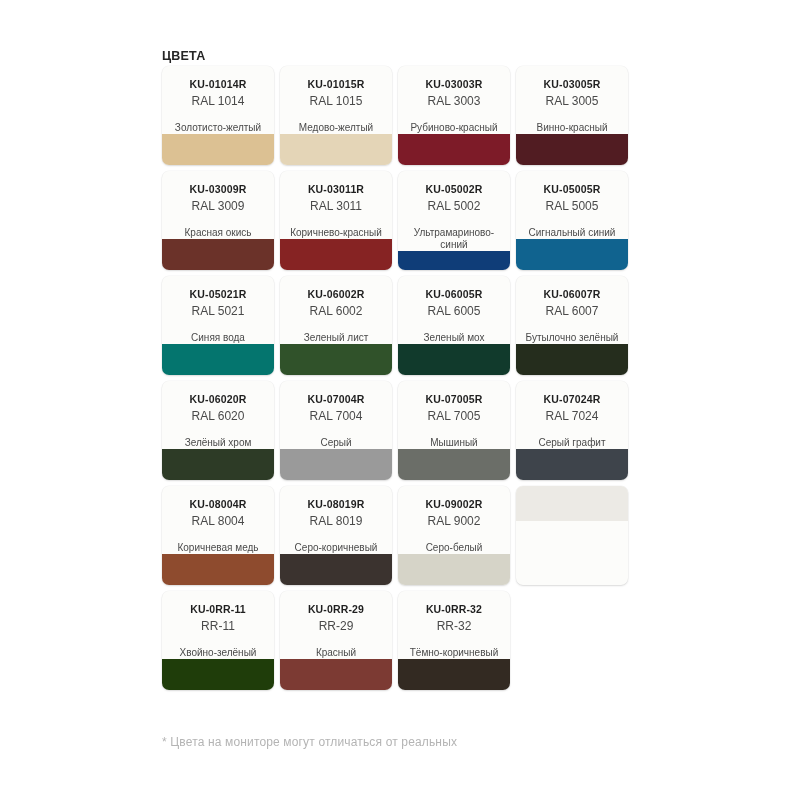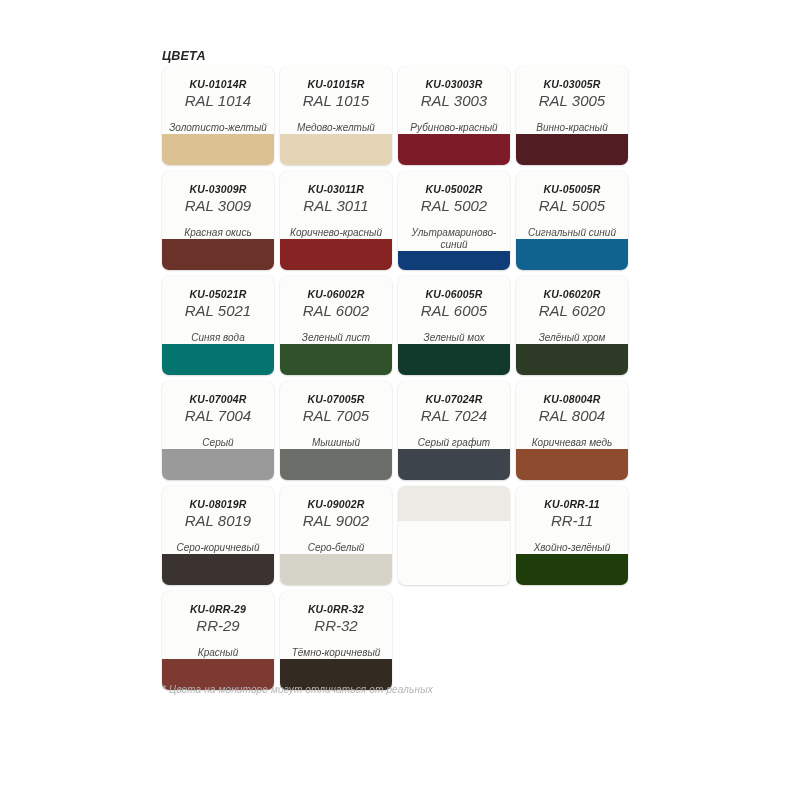--- a/index.html
+++ b/index.html
@@ -12,21 +12,20 @@
     background: #ffffff;
     font-family: "Liberation Sans", "DejaVu Sans", sans-serif;
     overflow: hidden;
   }
 
   .page {
     position: relative;
     width: 800px;
     height: 800px;
     box-sizing: border-box;
-    font-style: italic;
   }
 
   .section-title {
     position: absolute;
     left: 162px;
     top: 49px;
     font-size: 12.5px;
     font-weight: bold;
     color: #262626;
     letter-spacing: 0.2px;
@@ -67,21 +66,21 @@
     font-size: 10.5px;
     font-weight: bold;
     color: #1f1f1f;
     letter-spacing: 0.15px;
     line-height: 13px;
     white-space: nowrap;
   }
 
   .card-ral {
     margin-top: 4px;
-    font-size: 15px;
+    font-size: 12px;
     font-weight: normal;
     color: #4a4a4a;
     line-height: 12px;
     white-space: nowrap;
   }
 
   .card-name {
     margin-top: 15px;
     font-size: 10px;
     font-weight: normal;
@@ -96,22 +95,22 @@
   }
 
   
   .swatch-card.two-line .card-swatch {
     height: 24px;
   }
 
   .footnote {
     position: absolute;
     left: 162px;
-    top: 683px;
-    font-size: 10px;
+    top: 736px;
+    font-size: 12px;
     color: #b4b4b4;
     line-height: 13px;
     letter-spacing: 0.15px;
   }
 </style>
 </head>
 <body>
 
 <div class="page">
 
@@ -201,20 +200,28 @@
       <div class="swatch-card">
         <div class="card-text">
           <div class="card-code">KU-06005R</div>
           <div class="card-ral">RAL 6005</div>
           <div class="card-name">Зеленый мох</div>
         </div>
         <div class="card-swatch" style="background: rgb(17, 58, 44);"></div>
       </div>
       <div class="swatch-card">
         <div class="card-text">
+          <div class="card-code">KU-06007R</div>
+          <div class="card-ral">RAL 6007</div>
+          <div class="card-name">Бутылочно зелёный</div>
+        </div>
+        <div class="card-swatch" style="background: rgb(37, 45, 29);"></div>
+      </div>
+      <div class="swatch-card">
+        <div class="card-text">
           <div class="card-code">KU-06020R</div>
           <div class="card-ral">RAL 6020</div>
           <div class="card-name">Зелёный хром</div>
         </div>
         <div class="card-swatch" style="background: rgb(45, 59, 38);"></div>
       </div>
       <div class="swatch-card">
         <div class="card-text">
           <div class="card-code">KU-07004R</div>
           <div class="card-ral">RAL 7004</div>

